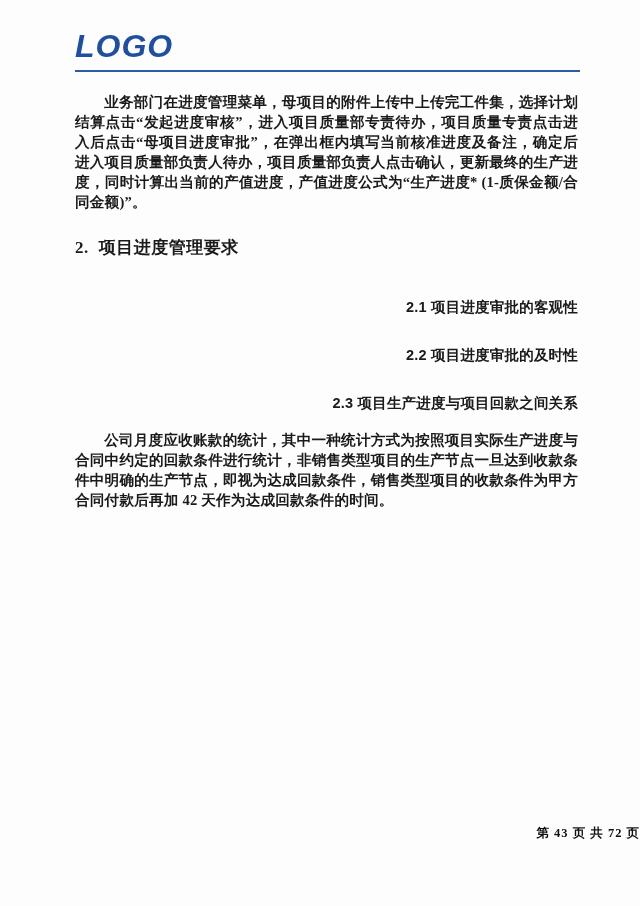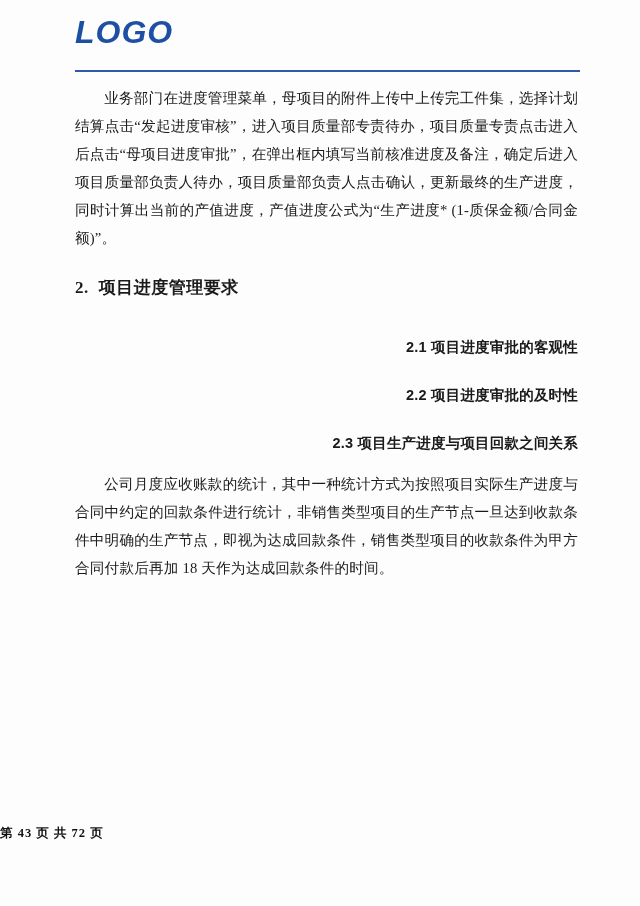--- a/index.html
+++ b/index.html
@@ -18,21 +18,21 @@
     position: relative;
     width: 640px;
     height: 906px;
     background: #fdfdfd;
     box-sizing: border-box;
     padding: 0;
   }
   .header {
     position: relative;
     height: 80px;
-    padding: 16px 60px 0 75px;
+    padding: 30px 60px 0 75px;
     box-sizing: border-box;
   }
   .logo {
     font-family: "Liberation Sans", "DejaVu Sans", sans-serif;
     font-size: 32px;
     font-weight: bold;
     font-style: italic;
     letter-spacing: 1px;
     color: #1f4fa3;
     line-height: 1;
@@ -44,27 +44,28 @@
     right: 60px;
     bottom: 8px;
     height: 2px;
     background: #2a5caa;
   }
   .content {
     padding: 4px 62px 0 75px;
     box-sizing: border-box;
   }
   p.body-text {
-    margin: 0 0 14px 0;
+    margin: 8px 0 14px 0;
     font-size: 14.6px;
-    line-height: 28px;
+    line-height: 20px;
     text-align: justify;
     text-justify: inter-ideograph;
     text-indent: 2em;
     letter-spacing: 0.2px;
+    font-weight: bold;
   }
   h2.heading-1 {
     margin: 22px 0 32px 0;
     font-size: 17px;
     font-weight: bold;
     line-height: 28px;
     font-family: "Liberation Serif", "DejaVu Serif", serif;
     letter-spacing: 0.5px;
   }
   h2.heading-1 .num {
@@ -78,21 +79,21 @@
     font-family: "Liberation Sans", "DejaVu Sans", sans-serif;
     padding-left: 12px;
     letter-spacing: 0.2px;
     text-align: right;
   }
   .footer {
     position: absolute;
     left: 0;
     right: 0;
     bottom: 64px;
-    text-align: left;
+    text-align: right;
     font-size: 12.5px;
     font-family: "Liberation Serif", "DejaVu Serif", serif;
     color: #111;
     letter-spacing: 1px;
   }
   .footer .pg {
     font-weight: bold;
   }
 </style>
 </head>
@@ -111,21 +112,21 @@
 
     <h2 class="heading-1">
       <span class="num">2.</span><span>项目进度管理要求</span>
     </h2>
 
     <h3 class="heading-2">2.1 项目进度审批的客观性</h3>
 
     <h3 class="heading-2">2.2 项目进度审批的及时性</h3>
 
     <h3 class="heading-2">2.3 项目生产进度与项目回款之间关系</h3>
-    <p class="body-text">公司月度应收账款的统计，其中一种统计方式为按照项目实际生产进度与合同中约定的回款条件进行统计，非销售类型项目的生产节点一旦达到收款条件中明确的生产节点，即视为达成回款条件，销售类型项目的收款条件为甲方合同付款后再加 18 天作为达成回款条件的时间。</p>
+    <p class="body-text">公司月度应收账款的统计，其中一种统计方式为按照项目实际生产进度与合同中约定的回款条件进行统计，非销售类型项目的生产节点一旦达到收款条件中明确的生产节点，即视为达成回款条件，销售类型项目的收款条件为甲方合同付款后再加 42 天作为达成回款条件的时间。</p>
 
   </div>
 
   <div class="footer">
     <span class="pg">第</span>
     <span class="pg">43</span>
     <span class="pg">页 共</span>
     <span class="pg">72</span>
     <span class="pg">页</span>
   </div>

